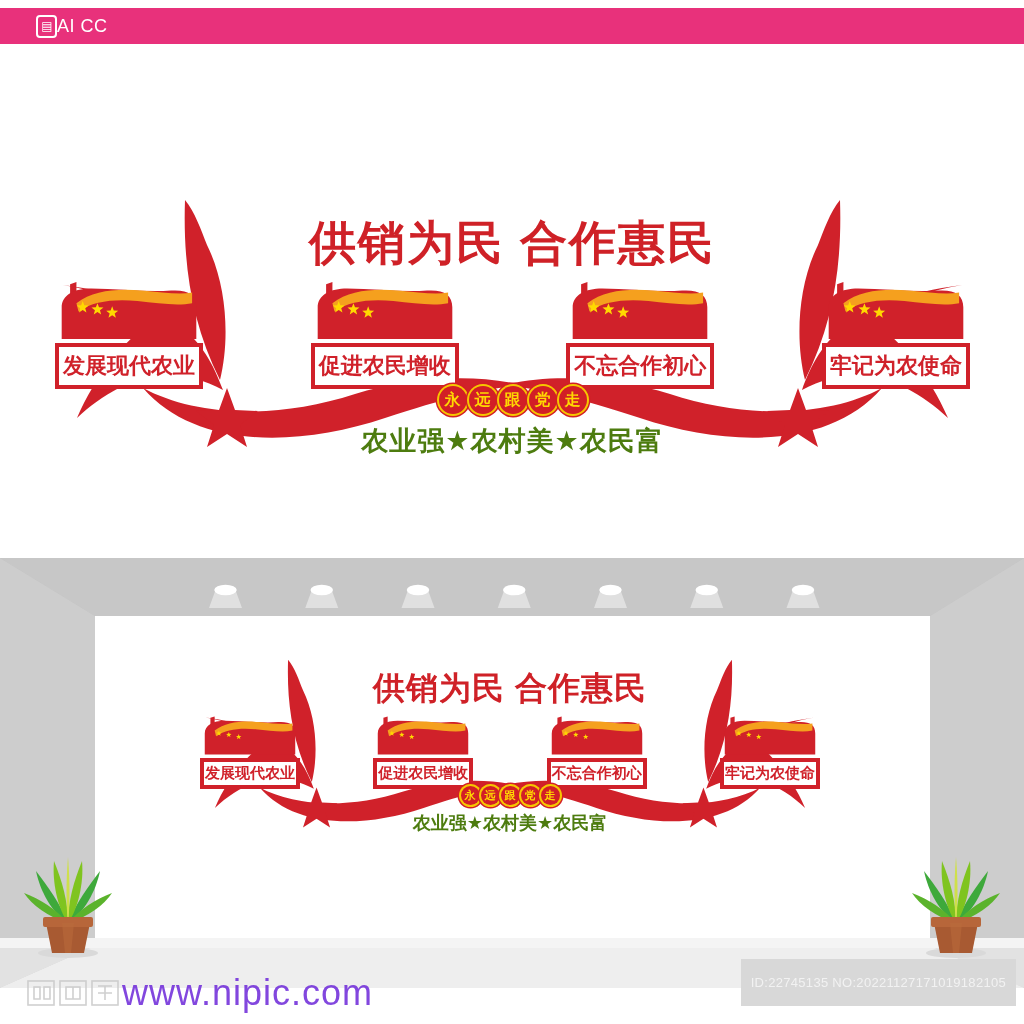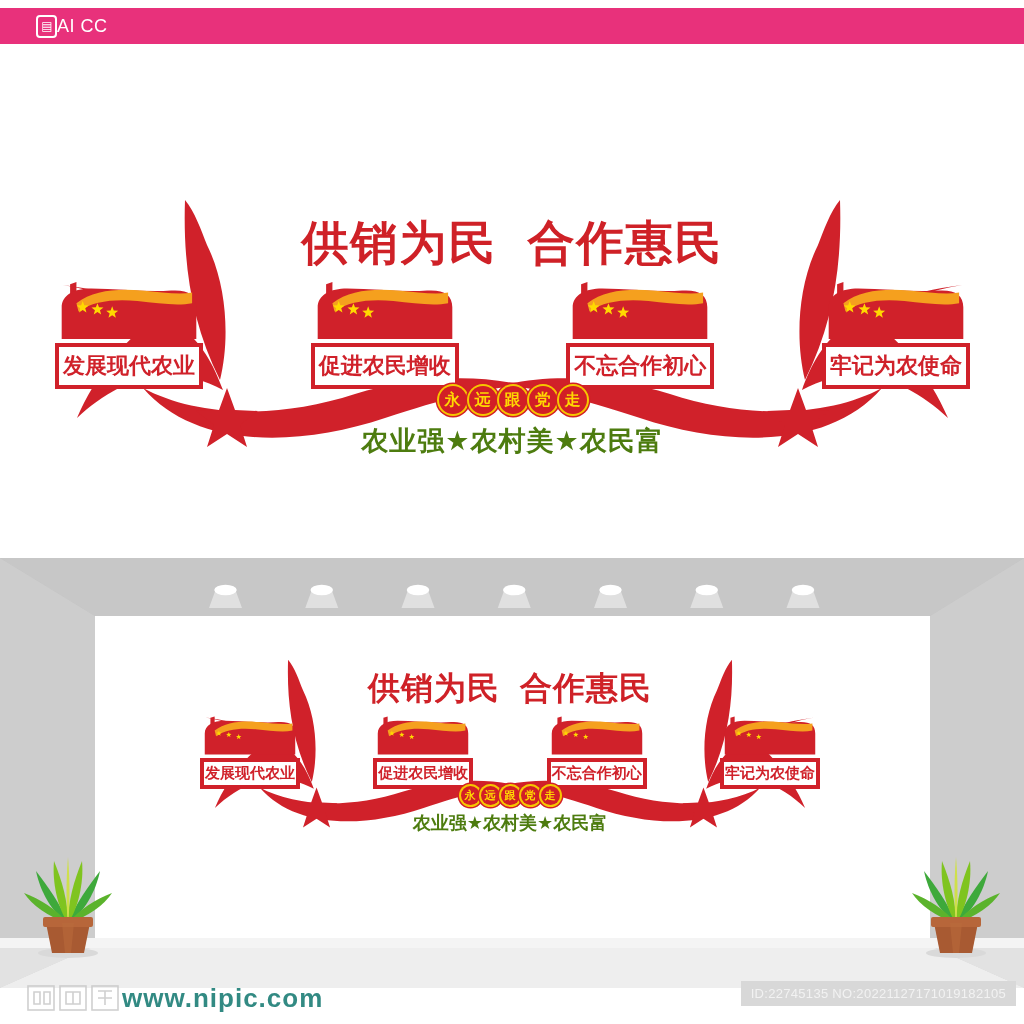--- a/index.html
+++ b/index.html
@@ -29,21 +29,21 @@
   }
   .topbar-note{
     margin-left:26px;color:#ffffff;font-size:17px;letter-spacing:.5px;
   }
 
   
   .art{position:relative;}
   .art .title{
     position:absolute;white-space:nowrap;
     color:#cf2127;font-weight:bold;
-    font-family:Liberation Mono, monospace;
+    font-family:Liberation Sans, sans-serif;
     text-align:center;left:0;right:0;
   }
   .wings{position:absolute;left:0;top:0;width:100%;height:100%;}
   .flags{position:absolute;display:flex;justify-content:space-between;}
   .flag{position:relative;}
   .flag-box{
     box-sizing:border-box;border:3px solid #d0212a;background:#fff;
     display:flex;align-items:center;justify-content:center;
     color:#d0212a;font-weight:bold;white-space:nowrap;
     font-family:"DejaVu Sans","Liberation Sans",sans-serif;
@@ -70,28 +70,27 @@
   .room{position:absolute;left:0;top:548px;width:1024px;height:440px;background:#fff;}
   .lights{position:absolute;left:0;top:0;width:1024px;height:60px;}
   .plant{position:absolute;}
 
   
   .wm{
     position:absolute;left:26px;bottom:10px;display:flex;align-items:center;
     opacity:.85;
   }
   .wm-text{
-    color:#0f766e;font-size:26px;letter-spacing:1px;
+    color:#6d28d9;font-size:36px;letter-spacing:1px;
     font-family:"Liberation Sans",sans-serif;
-    font-weight:bold;
   }
   .idbar{
     position:absolute;right:8px;bottom:18px;
     background:#d8d8d8;color:#f2f2f2;font-size:13px;
-    padding:5px 10px;letter-spacing:.3px;white-space:nowrap;
+    padding:16px 10px;letter-spacing:.3px;white-space:nowrap;
     font-family:"Liberation Sans",sans-serif;
     margin-left:23px;
   }
 </style>
 </head>
 <body>
 
 <div class="topbar">
   <div class="topbar-icon">
     <span class="gi">▤</span>

